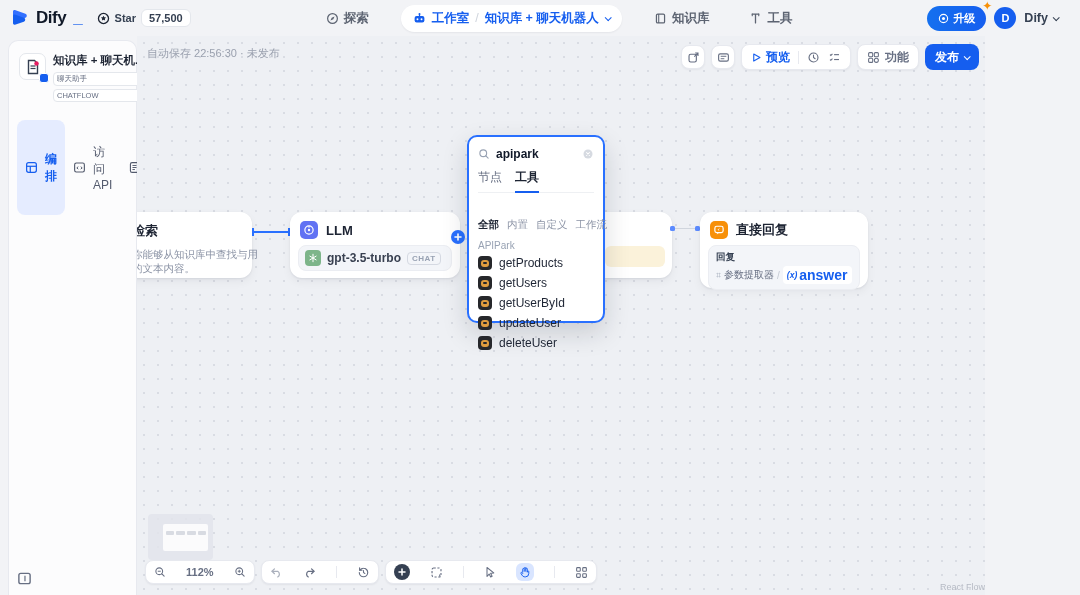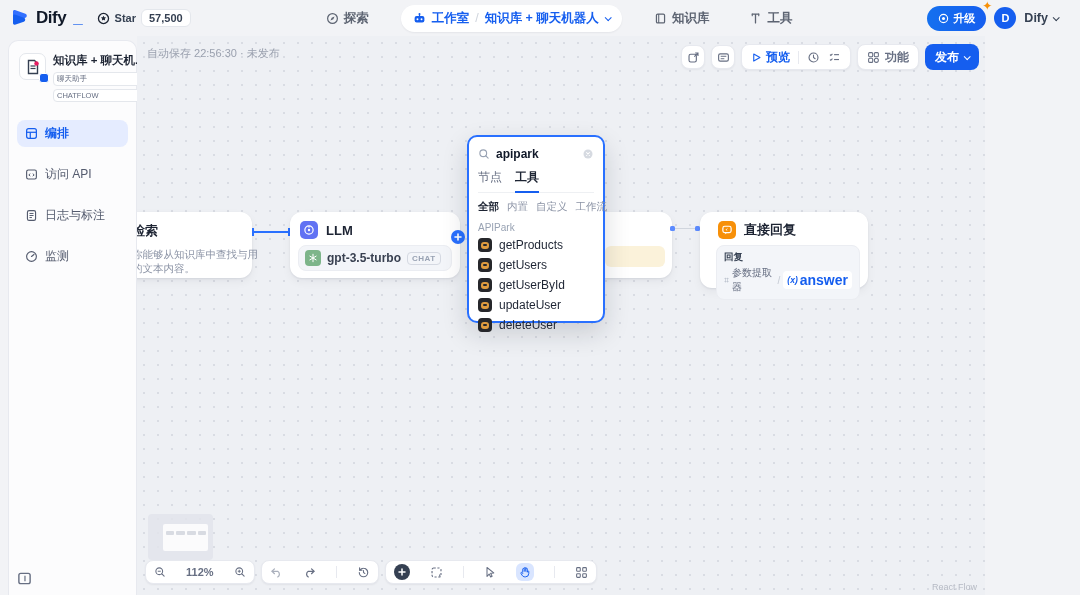--- a/index.html
+++ b/index.html
@@ -35,21 +35,21 @@
   .sidebar { position:absolute; left:8px; top:40px; width:129px; height:555px; background:#fcfcfd;
     border:1px solid #e7e9ef; border-bottom:none; border-radius:10px 10px 0 0; padding:10px 8px; }
   .sb-app { display:flex; gap:7px; align-items:flex-start; padding:2px 2px 10px 2px; cursor:pointer; }
   .sb-appicon { position:relative; width:27px; height:27px; background:#fff; border:1px solid #e4e7ec; border-radius:7px;
     display:flex; align-items:center; justify-content:center; flex:none; }
   .sb-appbadge { position:absolute; right:-4px; bottom:-4px; width:10px; height:10px; background:#155eef;
     border:1.5px solid #fff; border-radius:3px; }
   .sb-apptitle { font-size:11.5px; font-weight:700; color:#1d2433; white-space:nowrap; display:flex; align-items:center; gap:3px; }
   .sb-tags { display:flex; gap:3px; margin-top:4px;flex-direction:column; }
   .sb-tag { font-size:7.5px; color:#676f83; border:1px solid #e4e7ec; border-radius:4px; padding:1px 3px; background:#fff; white-space:nowrap; }
-  .sb-menu { margin-top:8px; display:flex; flex-direction:column; gap:14px; }
+  .sb-menu { margin-top:8px; display:flex; gap:0; }
   .sb-item { display:flex; align-items:center; gap:7px; font-size:12px; color:#545b6e; padding:5px 8px; border-radius:8px; cursor:pointer; }
   .sb-item.active { background:#e5ecff; color:#155eef; font-weight:700; }
   .sb-item svg { flex:none; }
   .sb-collapse { position:absolute; left:8px; bottom:6px; width:18px; height:18px; color:#676f83; cursor:pointer; }
 
   
   .canvas { position:absolute; left:137px; top:36px; width:848px; height:559px; overflow:hidden;
     background-color:#eef0f4; background-image:radial-gradient(#d9dce3 1px, transparent 1.2px); background-size:14px 14px; }
   .autosave { position:absolute; left:10px; top:10px; font-size:11px; color:#9aa0ae; }
 
@@ -86,39 +86,39 @@
   .llm-plus { position:absolute; right:-5px; top:18px; width:14px; height:14px; border-radius:50%; background:#2970ff; color:#fff;
     display:flex; align-items:center; justify-content:center; cursor:pointer; }
 
   .n-hidden { left:440px; top:176px; width:95px; height:66px; }
   .n-hidden .cream { position:absolute; left:28px; top:34px; width:60px; height:21px; background:#fbf2da; border-radius:6px; }
 
   .edge-gray { position:absolute; left:533px; top:189px; width:30px; height:7px; }
   .edge-gray .line { position:absolute; left:2px; right:2px; top:2.5px; height:1.5px; background:#d0d5dd; }
   .edge-gray .nub { position:absolute; top:1px; width:5px; height:5px; border-radius:1.5px; background:#5c8bff; }
 
-  .n-answer { left:563px; top:176px; width:168px; height:76px;padding-left:8px; }
+  .n-answer { left:563px; top:176px; width:168px; height:76px; }
   .n-answer .abar { margin:0 8px; background:#f3f5f9; border:1px solid #ebedf2; border-radius:8px; padding:5px 7px; }
   .a-label { font-size:9.5px; font-weight:700; color:#354052; }
   .a-row { display:flex; align-items:center; gap:3px; margin-top:2px; font-size:10px; color:#676f83; }
   .a-sep { color:#c6cbd4; }
   .a-chip { background:#fff; border-radius:4px; padding:1px 4px; color:#155eef; display:flex; align-items:center; gap:2px; }
   .a-x { font-size:8.5px; font-weight:700; font-style:italic; }
   .a-var { font-size:14px; font-weight:600; }
   .a-hash { color:#98a2b3; font-size:9px; }
 
   
   .popup { position:absolute; left:330px; top:99px; width:138px; height:188px; background:#fff; border:2px solid #2970ff;
     border-radius:10px; box-shadow:0 10px 26px rgba(16,24,40,.16); z-index:10; padding:7px 9px; }
   .pp-search { display:flex; align-items:center; gap:6px; height:20px; }
   .pp-q { font-size:12px; font-weight:600; color:#101828; flex:1; }
   .pp-tabs { display:flex; gap:13px; margin-top:5px; border-bottom:1px solid #eef0f3; }
   .pp-tab { font-size:12px; color:#676f83; padding-bottom:5px; cursor:pointer; }
   .pp-tab.active { color:#1d2433; font-weight:700; border-bottom:2px solid #155eef; margin-bottom:-1px; }
-  .pp-filters { display:flex; gap:8px; margin-top:7px; align-items:center; }
+  .pp-filters { display:flex; gap:8px; margin-top:25px; align-items:center; }
   .pp-filter { font-size:10.5px; color:#8b93a5; cursor:pointer; white-space:nowrap; }
   .pp-filter.active { color:#1d2433; font-weight:700; }
   .pp-section { margin-top:8px; font-size:10px; color:#98a2b3; }
   .pp-list { margin-top:2px; }
   .pp-item { display:flex; align-items:center; gap:7px; height:20px; cursor:pointer; border-radius:6px; }
   .pp-item-label { font-size:12px; color:#1d2433; }
   .monkey { position:relative; width:14px; height:14px; background:#26272b; border-radius:4px; flex:none; overflow:hidden; }
   .monkey::after { content:""; position:absolute; left:3px; top:4px; width:8px; height:7px; background:#e09c3f; border-radius:3px; }
   .monkey::before { content:""; position:absolute; left:5px; top:6px; width:4px; height:2px; background:#26272b; border-radius:1px; z-index:1; }
 
@@ -129,21 +129,21 @@
 
   .btoolbar { position:absolute; left:8px; top:524px; display:flex; gap:6px; }
   .bt-pill { height:24px; background:#fff; border:1px solid #e7e9ef; border-radius:8px; box-shadow:0 1px 2px rgba(16,24,40,.06);
     display:flex; align-items:center; gap:20px; padding:0 8px; color:#676f83; }
   .bt-zoom { font-size:11px; font-weight:600; color:#676f83; }
   .bt-div { width:1px; height:12px; background:#e7e9ef; }
   .bt-ic { display:flex; cursor:pointer; color:#8b93a5; }
   .bt-add { width:16px; height:16px; border-radius:50%; background:#354052; color:#fff; display:flex; align-items:center; justify-content:center; cursor:pointer; }
   .bt-hand { width:18px; height:18px; border-radius:6px; background:#d9e5ff; color:#155eef; display:flex; align-items:center; justify-content:center; cursor:pointer; }
 
-  .attribution { position:absolute; right:8px; bottom:3px; font-size:9px; color:#b6bac4; }
+  .attribution { position:absolute; right:0; bottom:3px; font-size:9px; color:#b6bac4; }
 </style>
 </head>
 <body>
 
 <div class="app">
 
   <header class="topbar">
     <div class="tb-left">
       <div class="logo">
         <span style="display:flex;">

